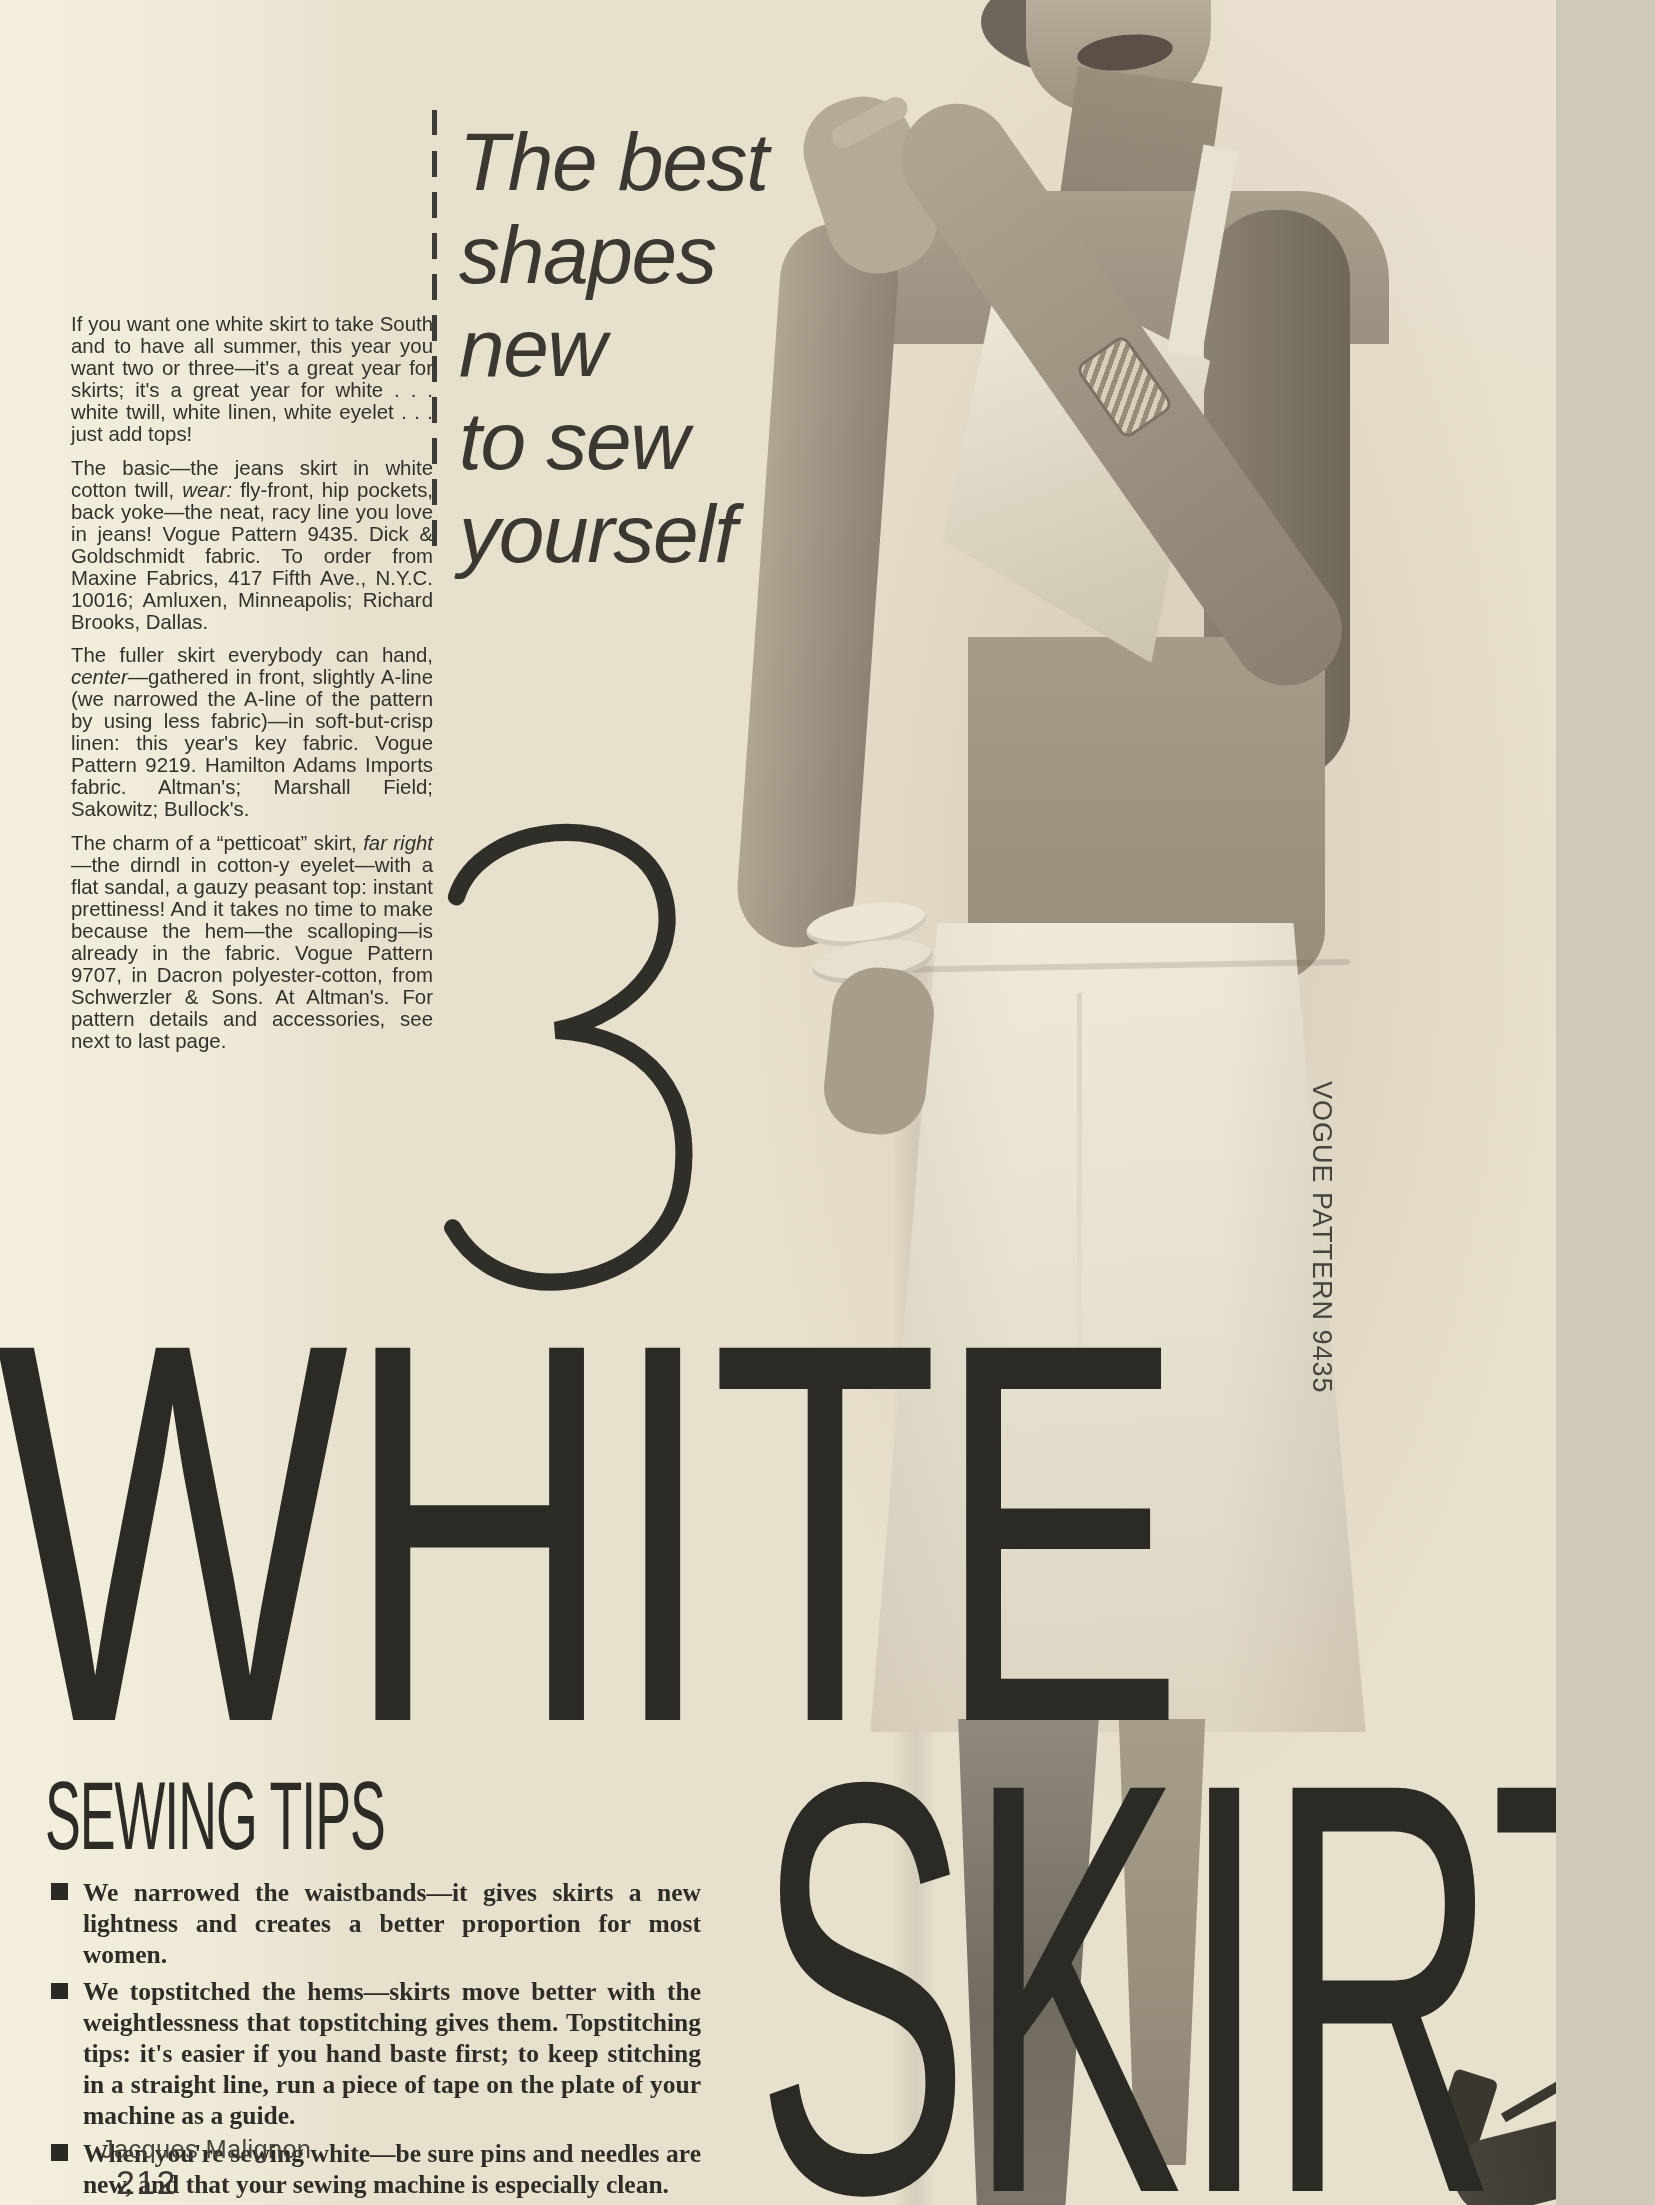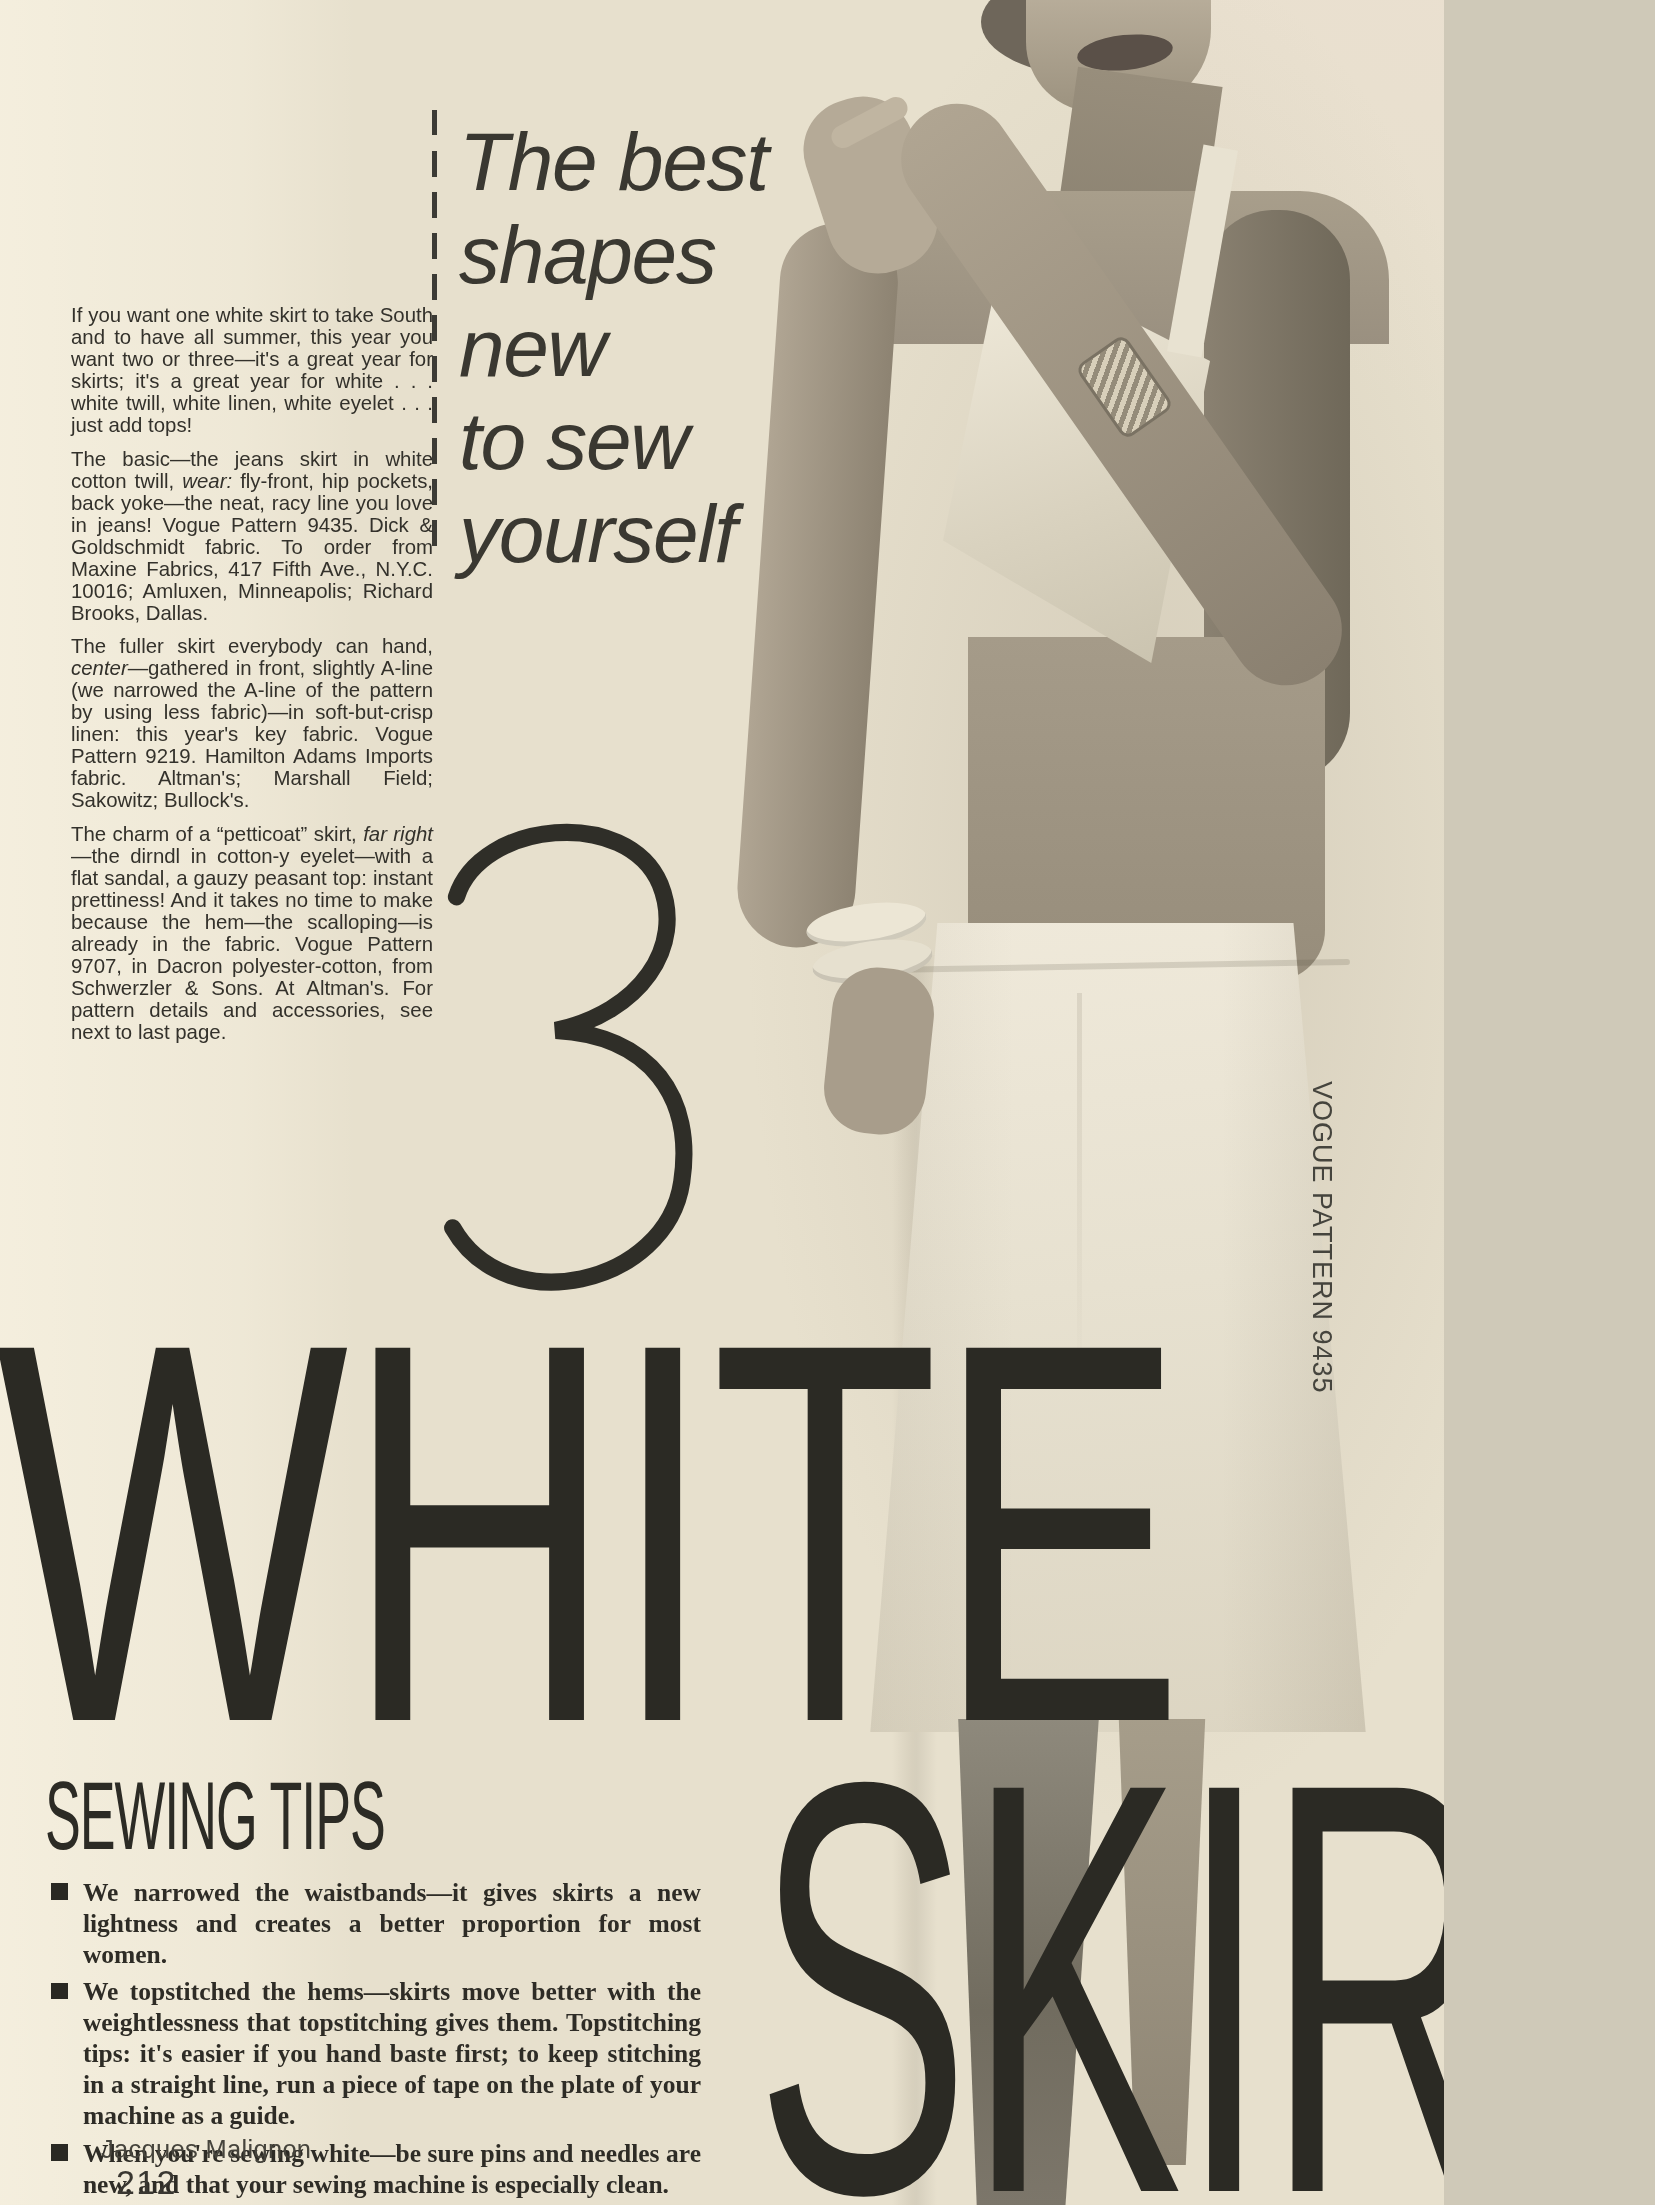--- a/index.html
+++ b/index.html
@@ -4,21 +4,21 @@
 <style>
   :root{
     --paper:#e7e0cd;
     --ink:#33312b;
     --display_ink:#2b2a24;
   }
   *{margin:0;padding:0;box-sizing:border-box;}
   html,body{background:#cfc9b8;}
   .page{
     position:relative;
-    width:1444px;height:2205px;
+    width:1556px;height:2205px;
     background:var(--paper);
     overflow:hidden;
     font-family:"Liberation Sans",sans-serif;
   }
   
   .edge-strip{position:absolute;left:0;top:0;width:357px;height:100%;
     background:linear-gradient(90deg, rgba(255,250,235,0.55) 0%, rgba(255,250,235,0.30) 242px, rgba(255,250,235,0) 357px);}
   .crease-right{position:absolute;left:892px;top:955px;width:45px;height:1250px;
     background:linear-gradient(90deg, transparent, rgba(100,92,75,0.12) 45%, rgba(60,55,45,0.10) 55%, transparent);}
   .corner-tone{position:absolute;right:0;top:0;width:331px;height:484px;
@@ -77,21 +77,21 @@
     clip-path:polygon(10% 0, 90% 0, 72% 100%, 25% 100%);}
   .shoe-heel{left:774px;top:2073px;width:45px;height:76px;background:#3a372f;border-radius:6.4px;transform:rotate(18deg);}
   .shoe-body{left:783px;top:2121px;width:217px;height:76px;border-radius:38px;
     background:linear-gradient(90deg,#4a463d,#2e2c26);transform:rotate(-14deg);}
   .shoe-strap{left:828px;top:2089px;width:96px;height:10.2px;background:#3a372f;transform:rotate(-30deg);}
   
   .dashes{position:absolute;left:432px;top:110px;width:4.5px;height:441px;z-index:3;
     background:repeating-linear-gradient(180deg,#3c3b35 0 25.5px, transparent 25.5px 41px);}
   .headline{position:absolute;left:459px;top:115px;z-index:3;}
   .hl-line{font-size:82px;line-height:93px;font-style:italic;letter-spacing:-1.3px;color:#3a3831;white-space:nowrap;}
-  .column{position:absolute;left:71px;top:304px;width:362px;z-index:3;}
+  .column{position:absolute;left:71px;top:313px;width:362px;z-index:3;}
   .col-para{font-size:20.4px;line-height:22px;text-align:justify;color:var(--ink);margin:0 0 11.5px 0;}
   .col-para i{font-style:italic;}
   .three-svg{position:absolute;left:417px;top:801px;z-index:3;}
   .white-word{position:absolute;left:-3.8px;top:1262px;z-index:3;font-size:541px;line-height:1;font-weight:400;
     color:var(--display_ink);transform:scaleX(0.69);transform-origin:left top;white-space:nowrap;letter-spacing:-5.1px;}
   .skirt-word{position:absolute;left:755px;top:1695px;z-index:3;font-size:586px;line-height:1;font-weight:400;
     color:var(--display_ink);transform:scaleX(0.55);transform-origin:left top;white-space:nowrap;letter-spacing:-5.1px;}
   .sewing-heading{position:absolute;left:45px;top:1768px;z-index:3;font-size:96px;line-height:1;font-weight:400;
     letter-spacing:-1.9px;color:#2c2b25;transform:scaleX(0.56);transform-origin:left top;white-space:nowrap;}
   .tips{position:absolute;left:51px;top:1877px;width:650px;z-index:3;}

